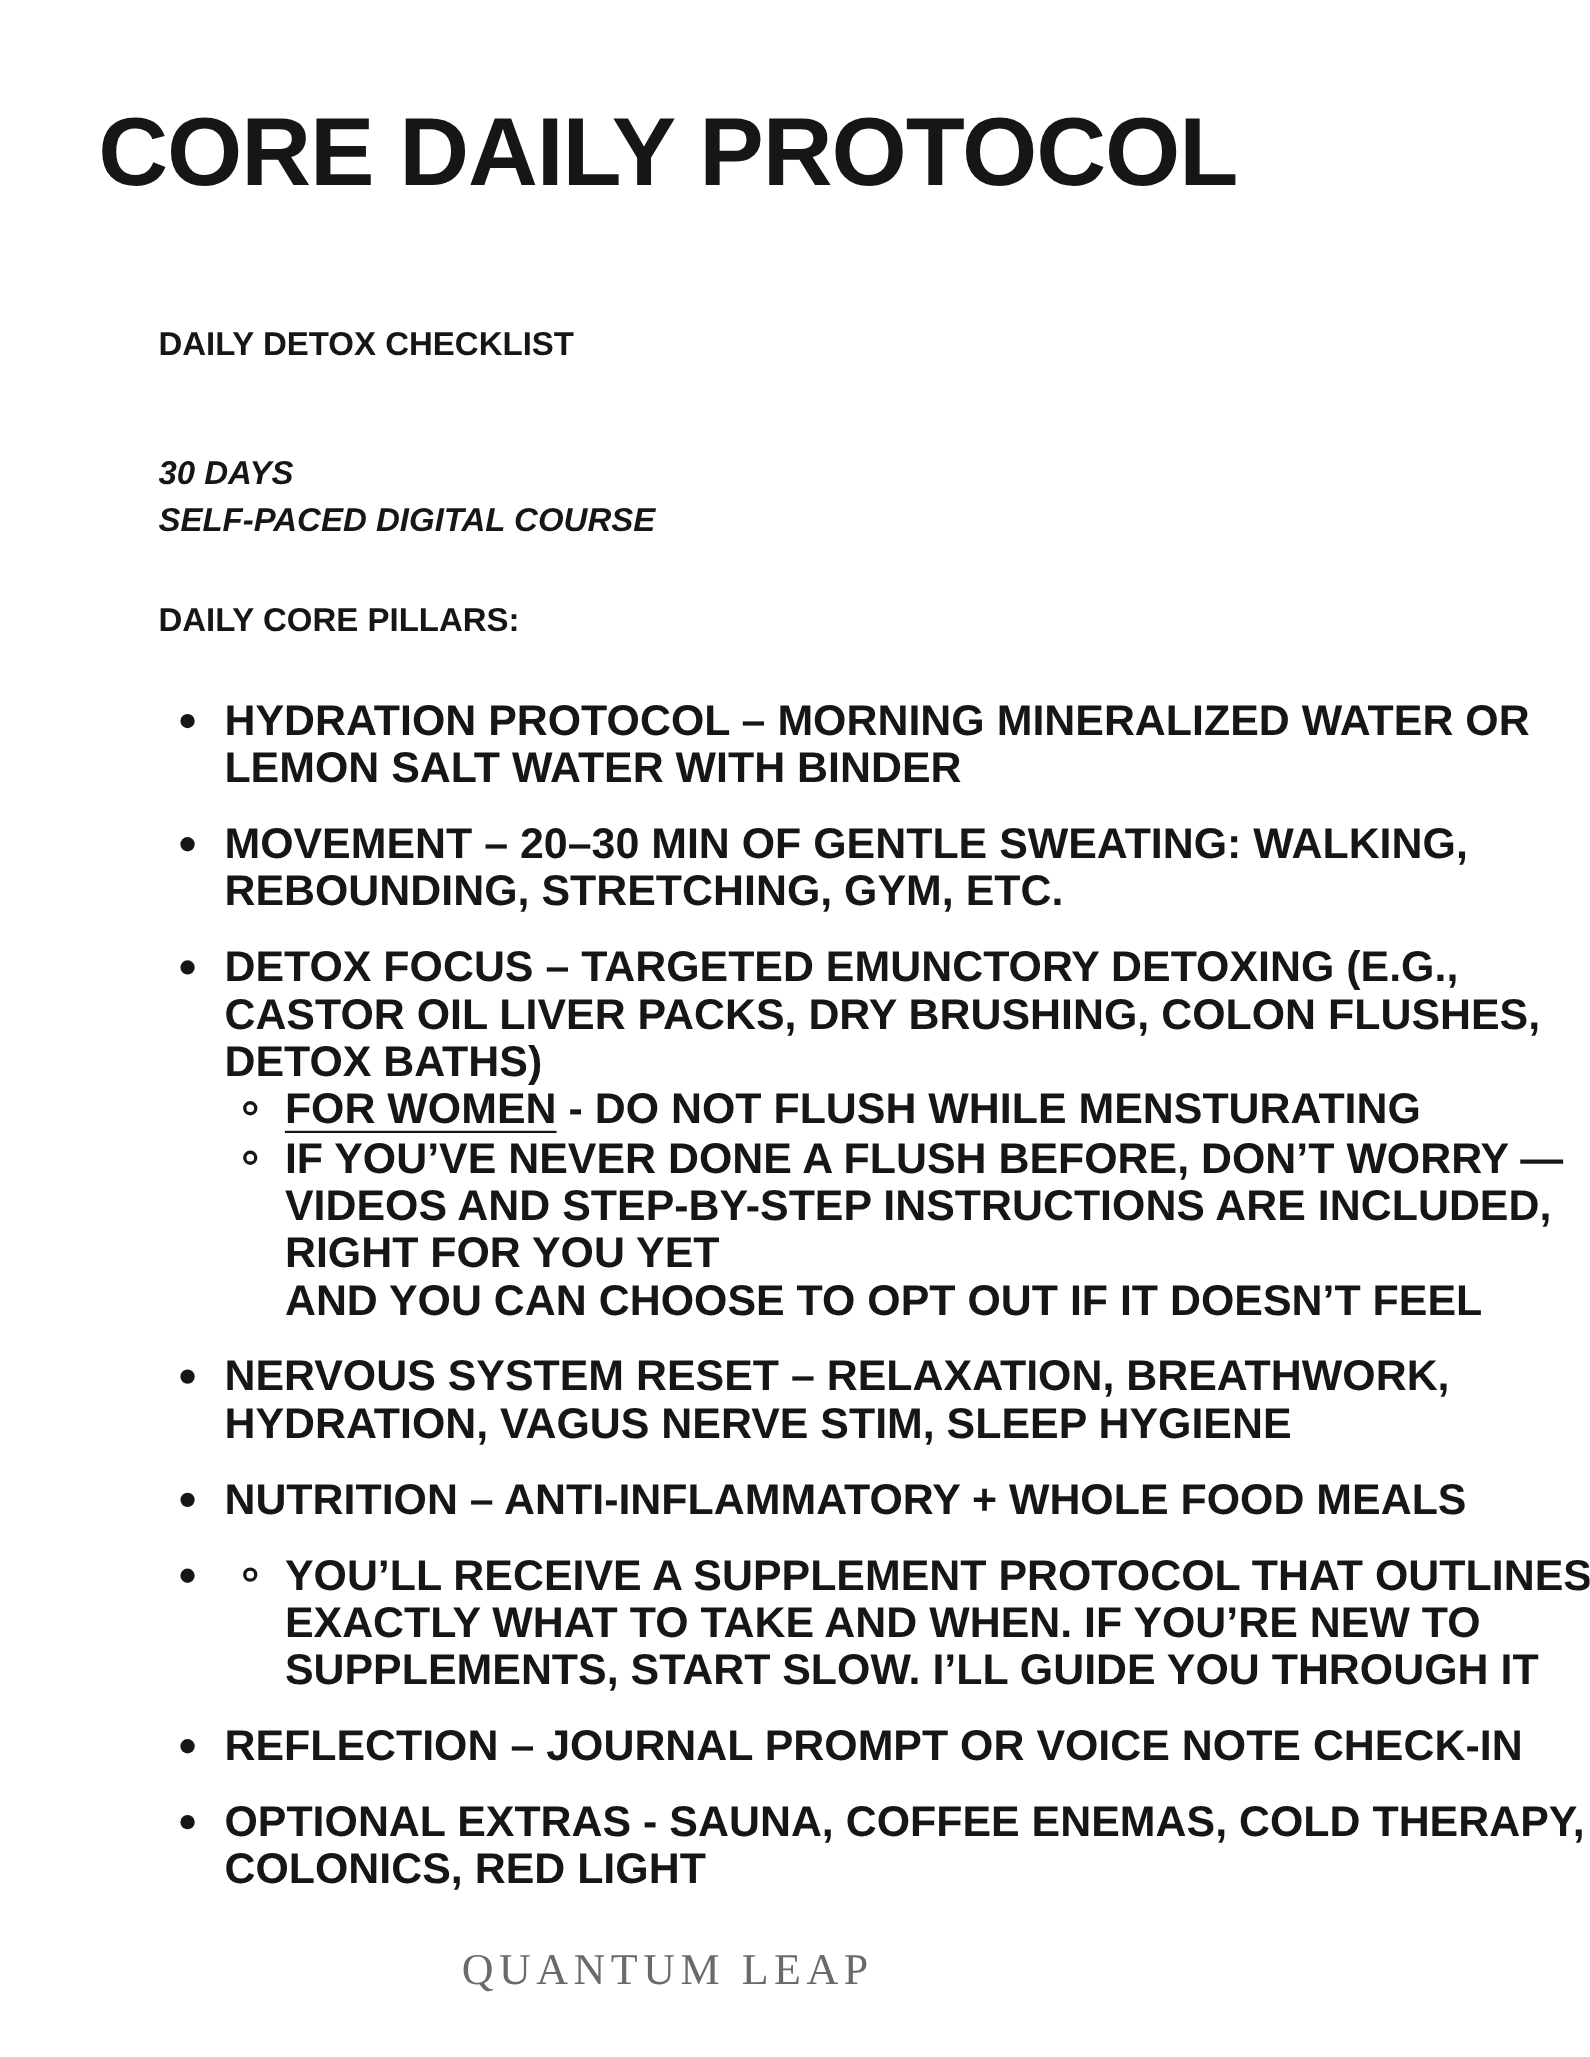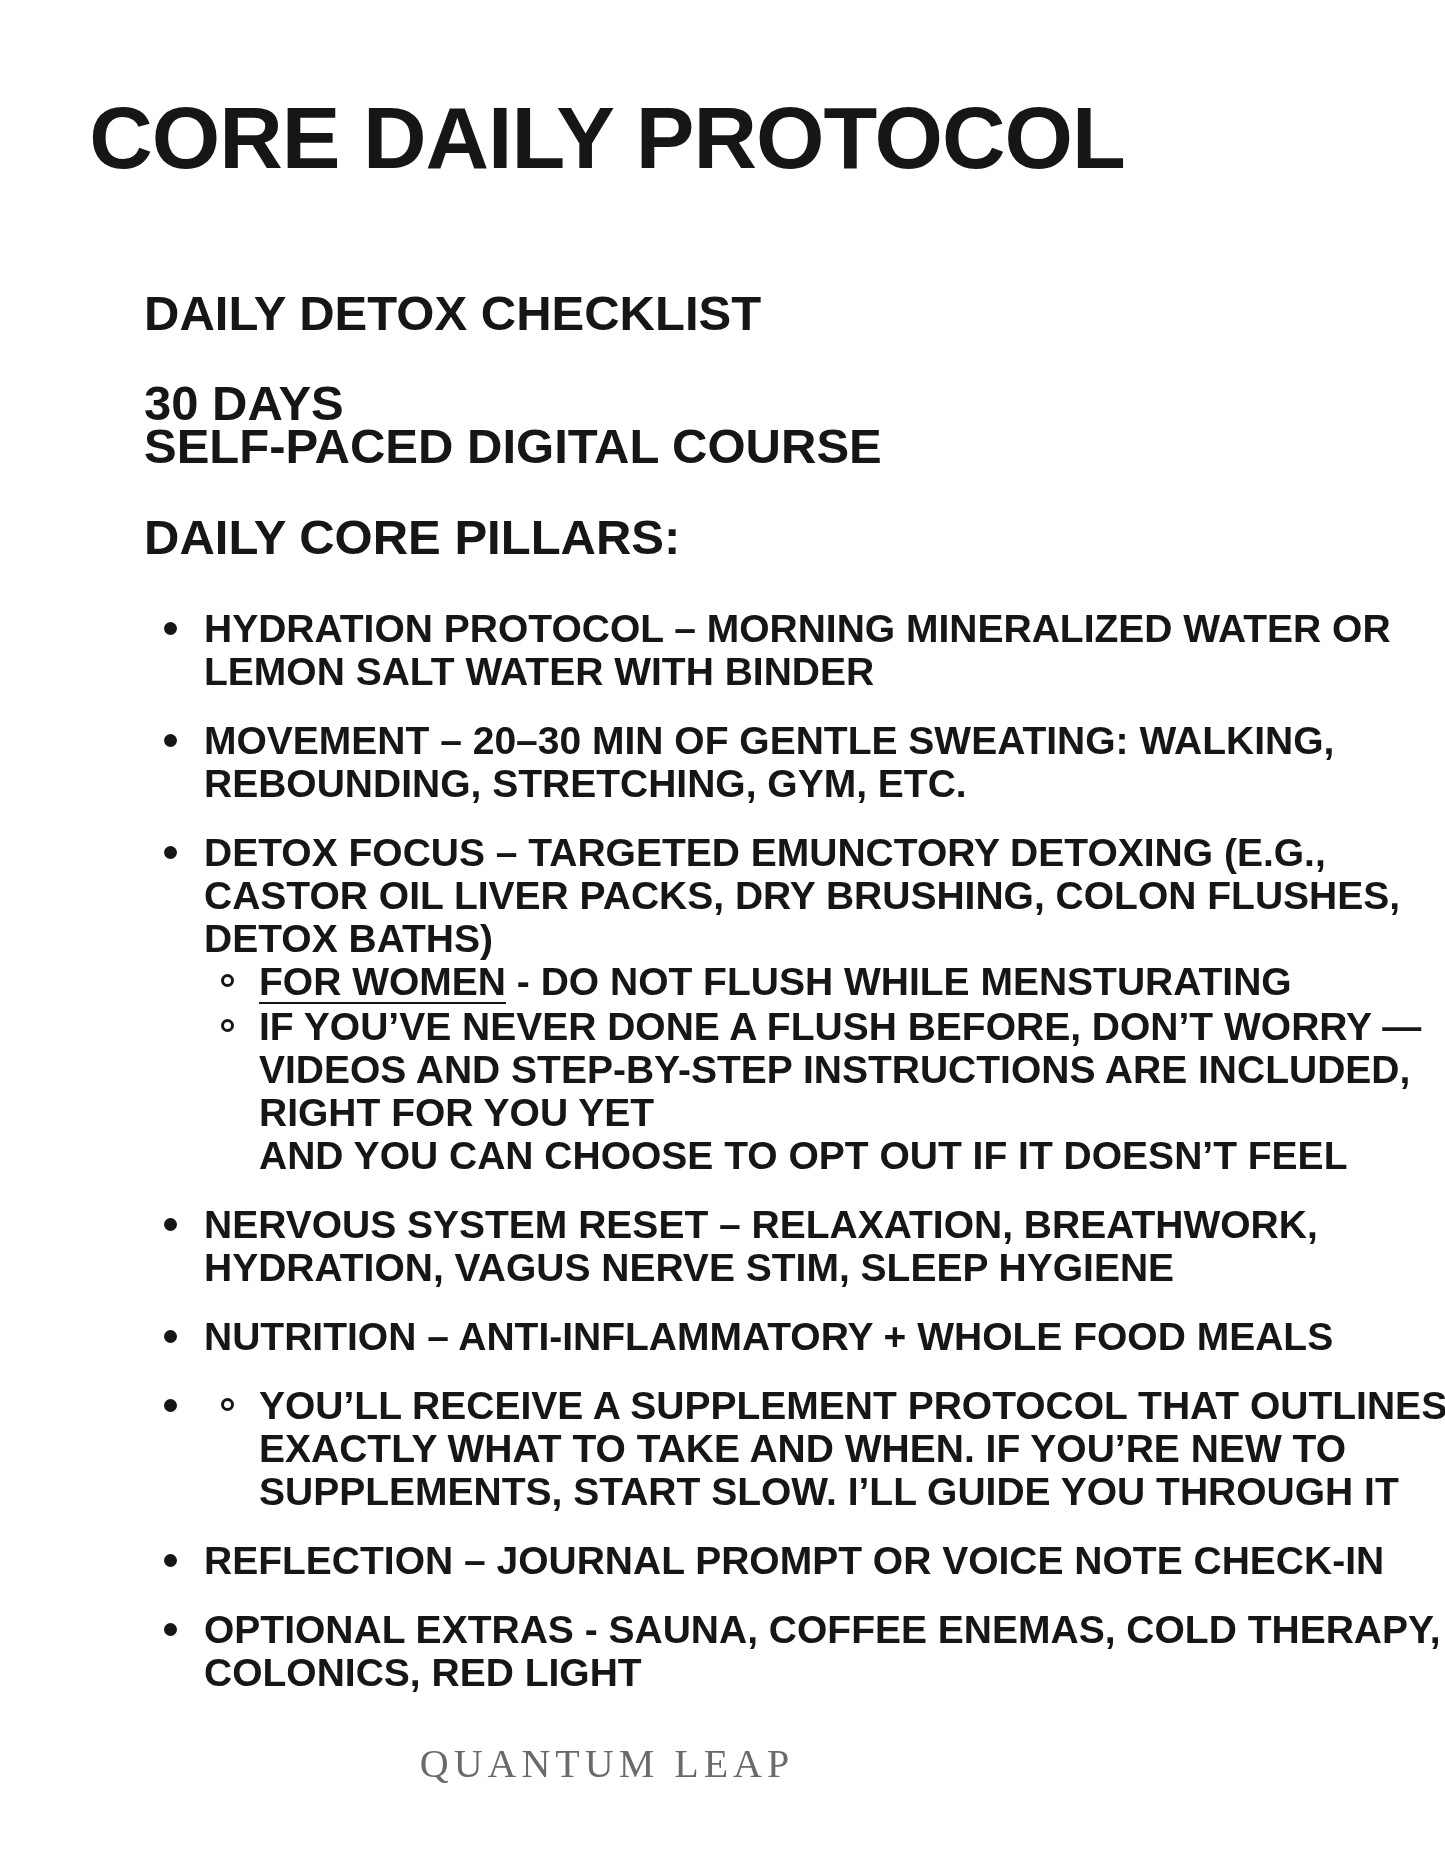--- a/index.html
+++ b/index.html
@@ -24,27 +24,27 @@
     font-weight:bold;
     text-align:center;
     letter-spacing:-1px;
     white-space:nowrap;
   }
   .content{
     margin-left:144px;
     margin-right:60px;
   }
   .heading{
-    font-size:49px;
+    font-size:30px;
     line-height:43px;
     font-weight:bold;
     white-space:nowrap;
   }
   .h-checklist{margin-top:108px;}
-  .h-group{margin-top:47px;}
+  .h-group{margin-top:74px;font-style:italic;}
   .h-pillars{margin-top:48px;}
   ul.pillars{
     list-style:none;
     margin:48px 0 0 0;
     padding:0;
     font-size:39px;
     line-height:43px;
     font-weight:bold;
   }
   ul.pillars > li{

